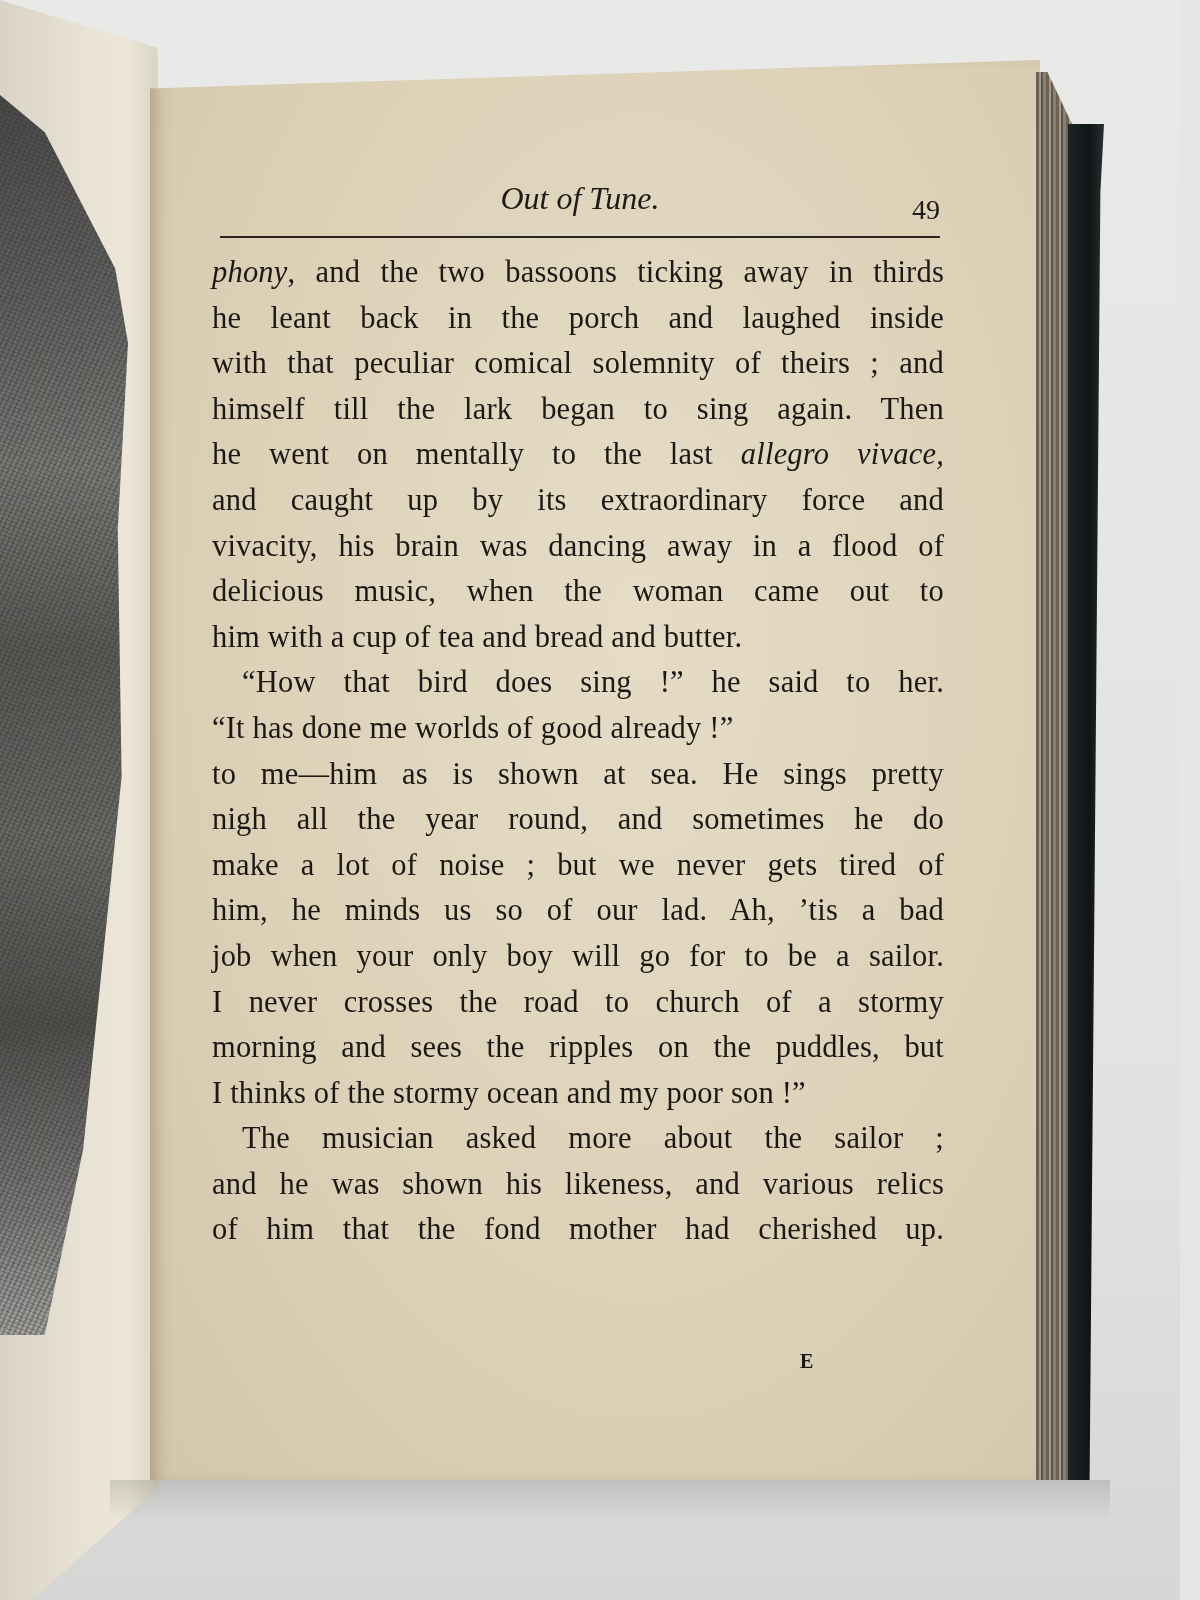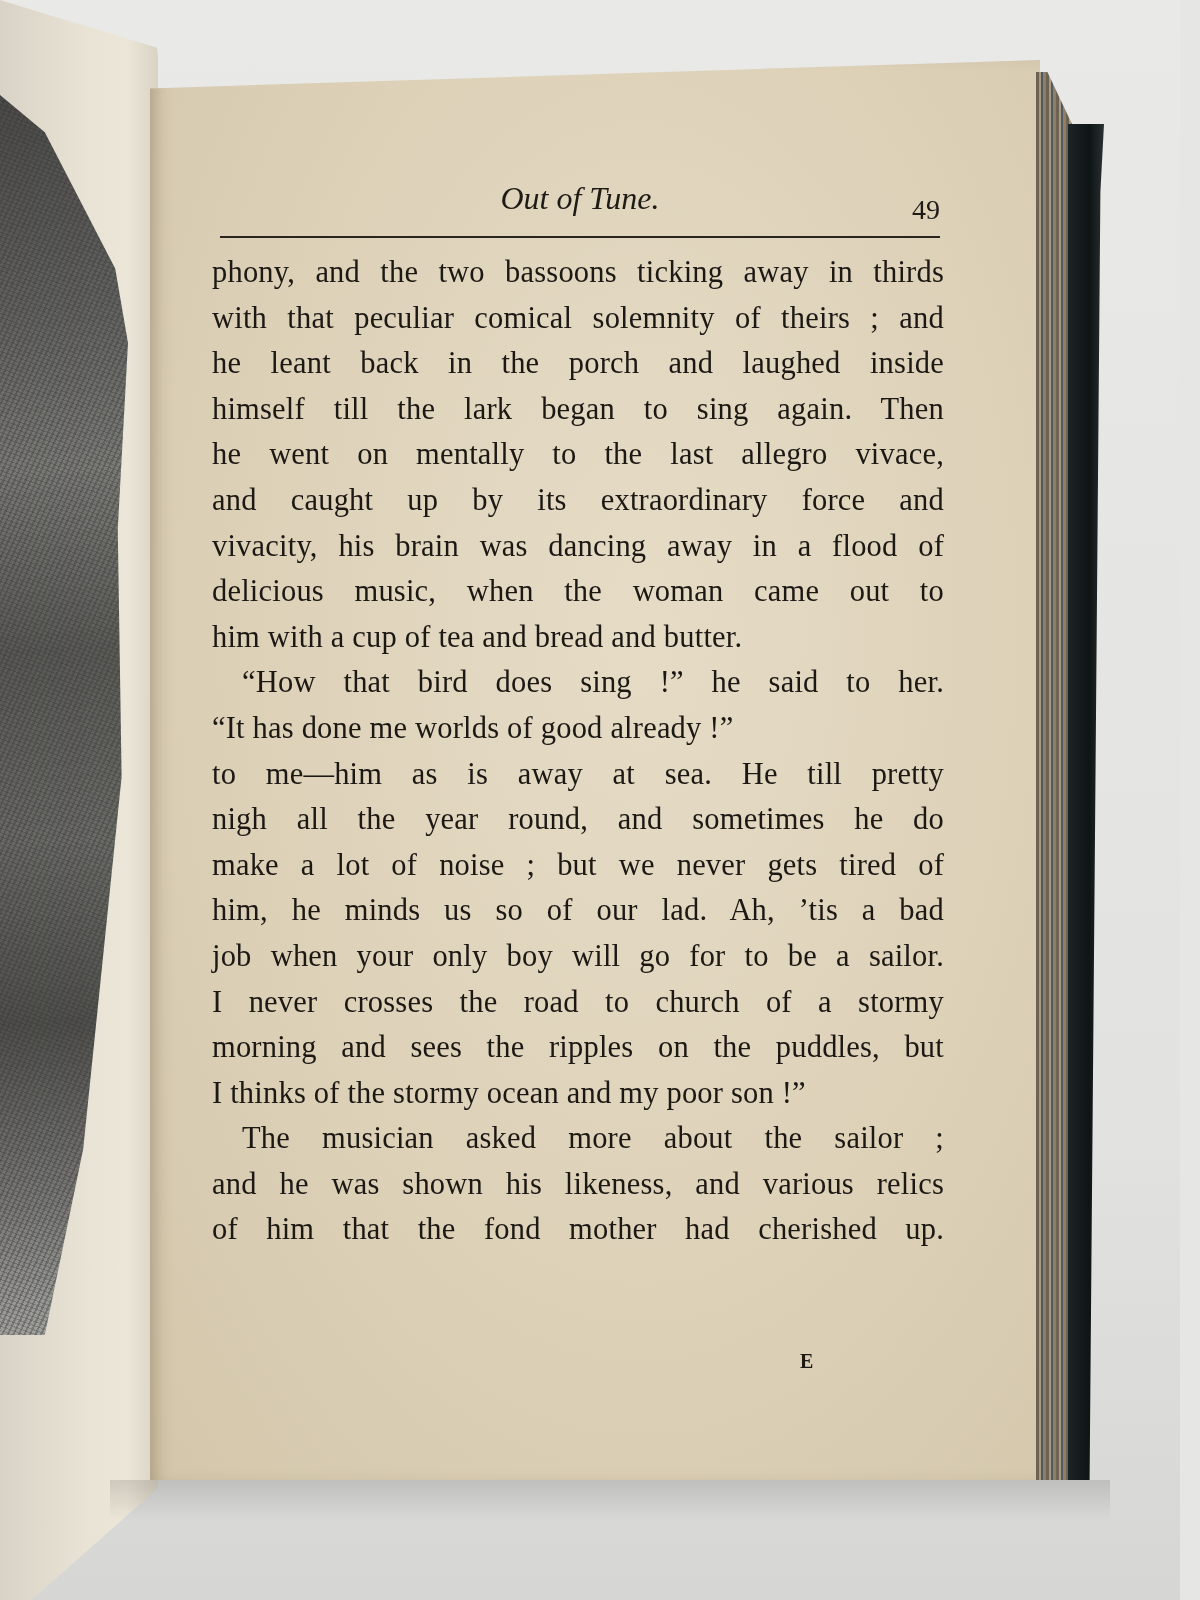--- a/index.html
+++ b/index.html
@@ -123,20 +123,21 @@
       text-align: justify;
       text-align-last: justify;
     }
     .line.last {
       text-align-last: left;
     }
     .line.indent {
       padding-left: 30px;
     }
     .ital {
+      font-style: italic;
     }
     .signature {
       position: absolute;
       left: 800px;
       top: 1350px;
       font-family: "Liberation Serif", serif;
       font-size: 20px;
       font-weight: bold;
       color: #1c1814;
     }
@@ -162,31 +163,31 @@
   <div class="cover-spine"></div>
 
   <div class="running-head">
     <div class="running-title">Out of Tune.</div>
     <div class="page-number">49</div>
   </div>
   <div class="head-rule"></div>
 
   <div class="body-text">
     <span class="line"><span class="ital">phony</span><span>, and the two bassoons ticking away in thirds</span></span>
+    <span class="line">he leant back in the porch and laughed inside</span>
     <span class="line">with that peculiar comical solemnity of theirs ; and</span>
-    <span class="line">he leant back in the porch and laughed inside</span>
     <span class="line">himself till the lark began to sing again.  Then</span>
     <span class="line"><span>he went on mentally to the last </span><span class="ital">allegro vivace,</span></span>
     <span class="line">and caught up by its extraordinary force and</span>
     <span class="line">vivacity, his brain was dancing away in a flood of</span>
     <span class="line">delicious music, when the woman came out to</span>
     <span class="line last">him with a cup of tea and bread and butter.</span>
     <span class="line indent">“How that bird does sing !” he said to her.</span>
     <span class="line last">“It has done me worlds of good already !”</span>
-    <span class="line">to me—him as is away at sea.  He till pretty</span>
+    <span class="line">to me—him as is shown at sea.  He sings pretty</span>
     <span class="line">nigh all the year round, and sometimes he do</span>
     <span class="line">make a lot of noise ; but we never gets tired of</span>
     <span class="line">him, he minds us so of our lad.  Ah, ’tis a bad</span>
     <span class="line">job when your only boy will go for to be a sailor.</span>
     <span class="line">I never crosses the road to church of a stormy</span>
     <span class="line">morning and sees the ripples on the puddles, but</span>
     <span class="line last">I thinks of the stormy ocean and my poor son !”</span>
     <span class="line indent">The musician asked more about the sailor ;</span>
     <span class="line">and he was shown his likeness, and various relics</span>
     <span class="line">of him that the fond mother had cherished up.</span>

